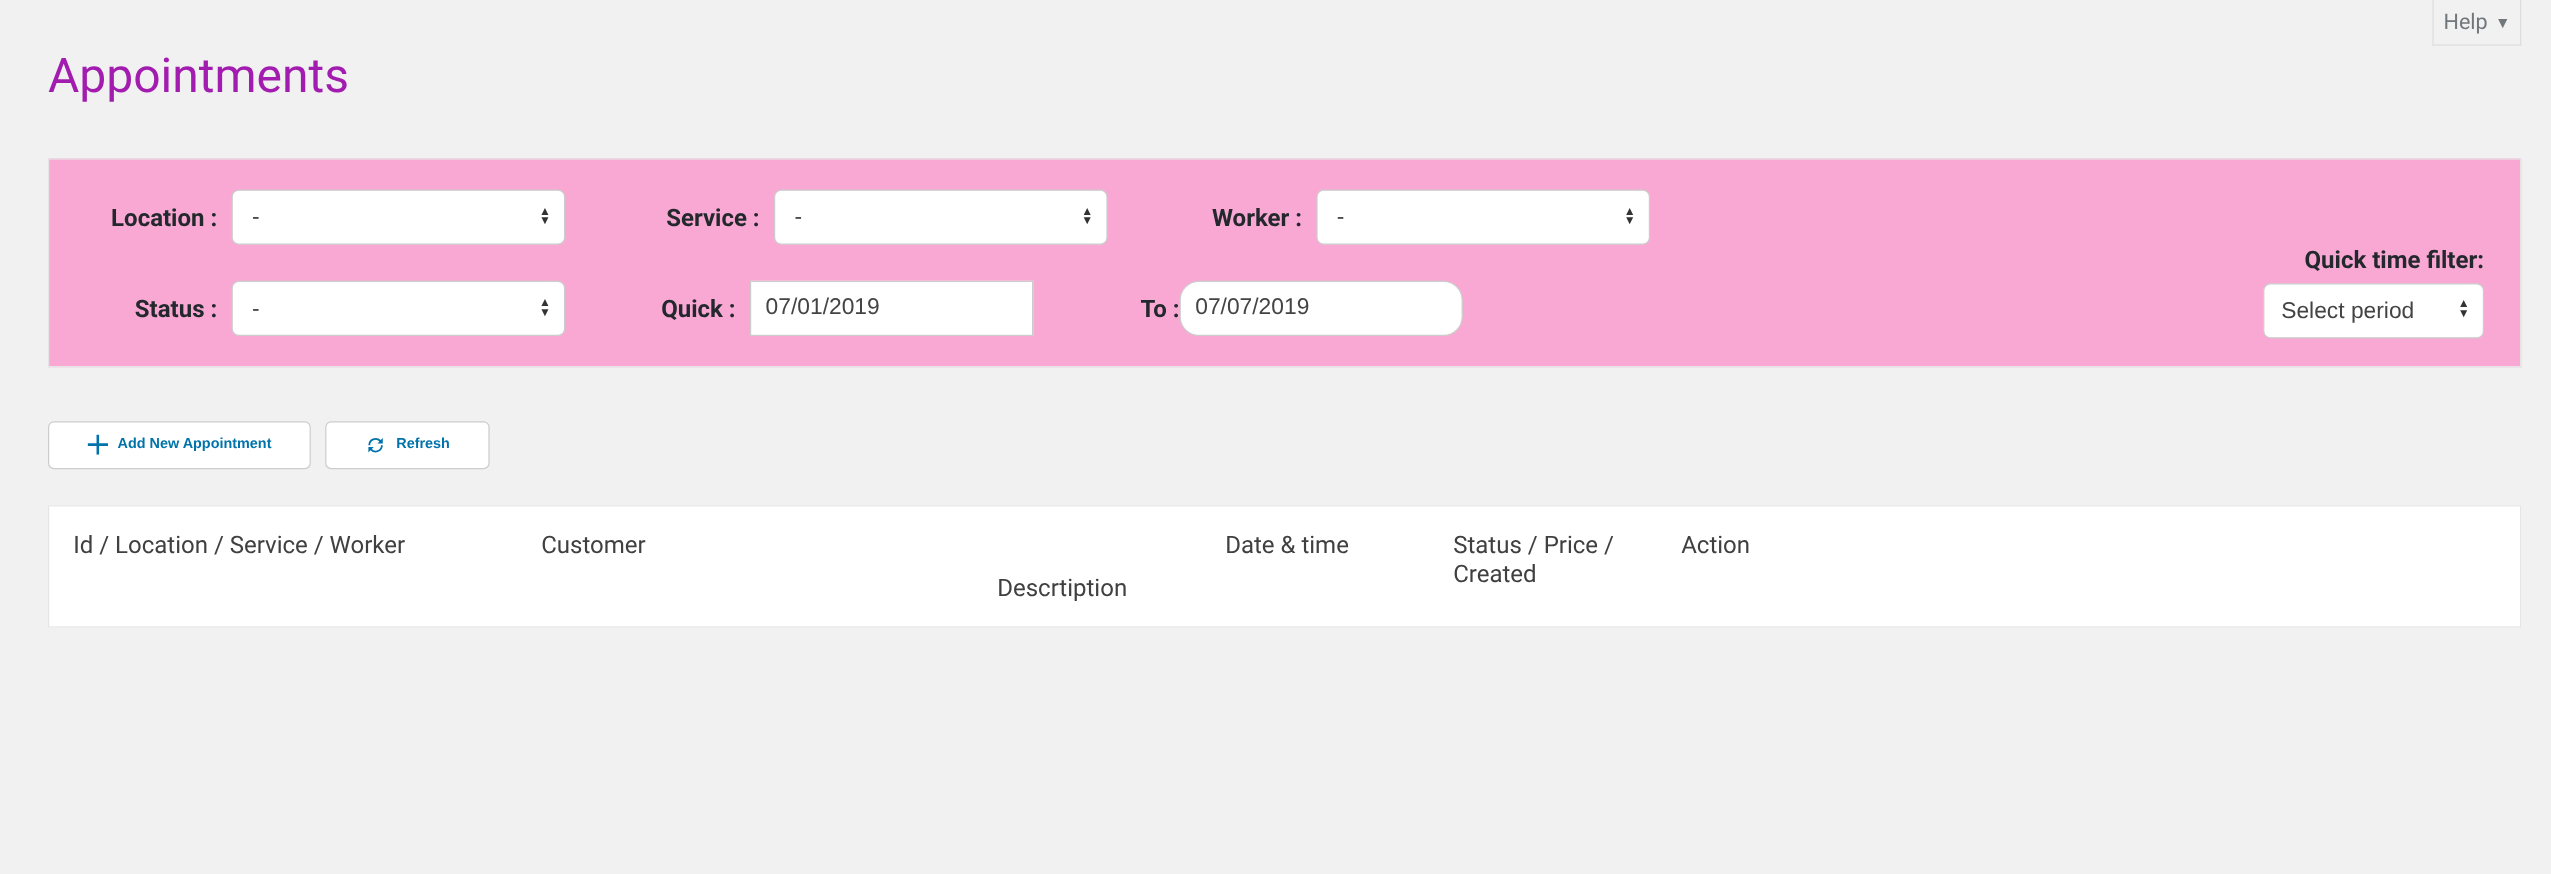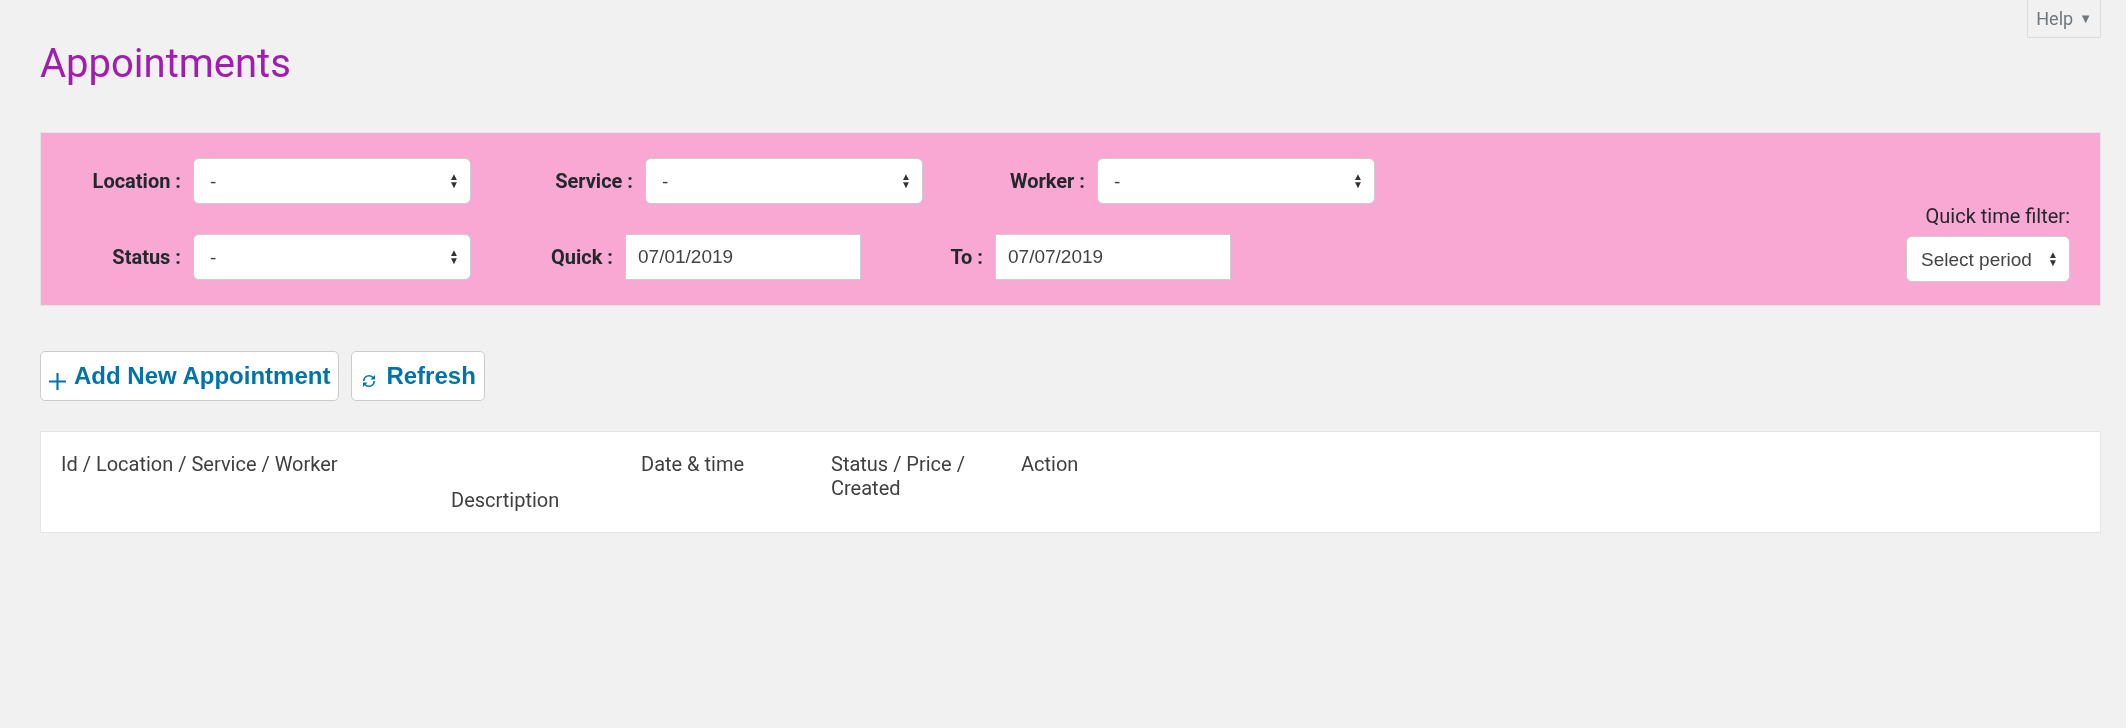--- a/index.html
+++ b/index.html
@@ -110,44 +110,44 @@
     padding: 0 12px;
   }
   .worker-wrap select.fld { width: 278px; }
   .quick-time {
     position: absolute;
     right: 0;
     top: -30px;
     text-align: right;
   }
   .quick-time .lbl {
-    font-weight: 400;
+    font-weight: 700;
     font-size: 20px;
     display: block;
     margin-bottom: 8px;
     color: #23282d;
   }
   .quick-time .select-wrap select.fld {
-    width: 164px;
+    width: 184px;
     padding: 0 34px 0 14px;
   }
   .actions-row {
     display: flex;
     gap: 12px;
     margin: 45px 0 0 40px;
   }
   .btn {
     display: inline-flex;
-    align-items: flex-end;
+    align-items: flex-start;
     gap: 8px;
     background: #fff;
     border: 1px solid #ccc;
     border-radius: 5px;
-    padding: 10px 8px;
-    font-size: 24px;
+    padding: 10px 32px;
+    font-size: 12px;
     font-weight: 700;
     color: #0073aa;
     cursor: pointer;
   }
   .btn svg { width: 18px; height: 18px; fill: #0073aa; }
   .btn .plus { width: 17px; height: 17px; }
   .table-panel {
     background: #fff;
     border: 1px solid #e5e5e5;
     margin: 30px 25px 0 40px;
@@ -228,21 +228,21 @@
             <span>▼</span>
           </span>
       </span>
     </div>
     <div class="filter-group">
       <span class="lbl" style="width:90px;">Quick :</span>
       <input type="text" class="fld date" style="margin-left: 12px;" value="07/01/2019">
     </div>
     <div class="filter-group">
       <span class="lbl" style="width:70px;">To :</span>
-      <input type="text" class="fld date" style="margin-left: 12px;" value="07/07/2019">
+      <input type="text" class="fld date" style=" border-radius: 16px;" value="07/07/2019">
     </div>
 
     <div class="quick-time">
       <span class="lbl">Quick time filter:</span>
       <span class="select-wrap">
         <select class="fld">
           <option>Select period</option>
         </select>
         <span class="up-down">
             <span>▲</span>
@@ -264,18 +264,19 @@
     <svg viewBox="0 0 24 24">
         <path d="M4 12a8 8 0 0 1 13.66-5.66L20 4v6h-6l2.24-2.24A6 6 0 0 0 6 12H4zm16 0a8 8 0 0 1-13.66 5.66L4 20v-6h6l-2.24 2.24A6 6 0 0 0 18 12h2z"></path>
       </svg>
     <span>Refresh</span>
   </button>
 </div>
 
 <div class="table-panel">
   <div class="thead">
     <div class="th c1">Id / Location / Service / Worker</div>
+    <div class="th c2">Customer</div>
     <div class="th c3">Descrtiption</div>
     <div class="th c4">Date &amp; time</div>
     <div class="th c5">Status / Price / Created</div>
     <div class="th c6">Action</div>
   </div>
 </div>
 
 </body></html>

